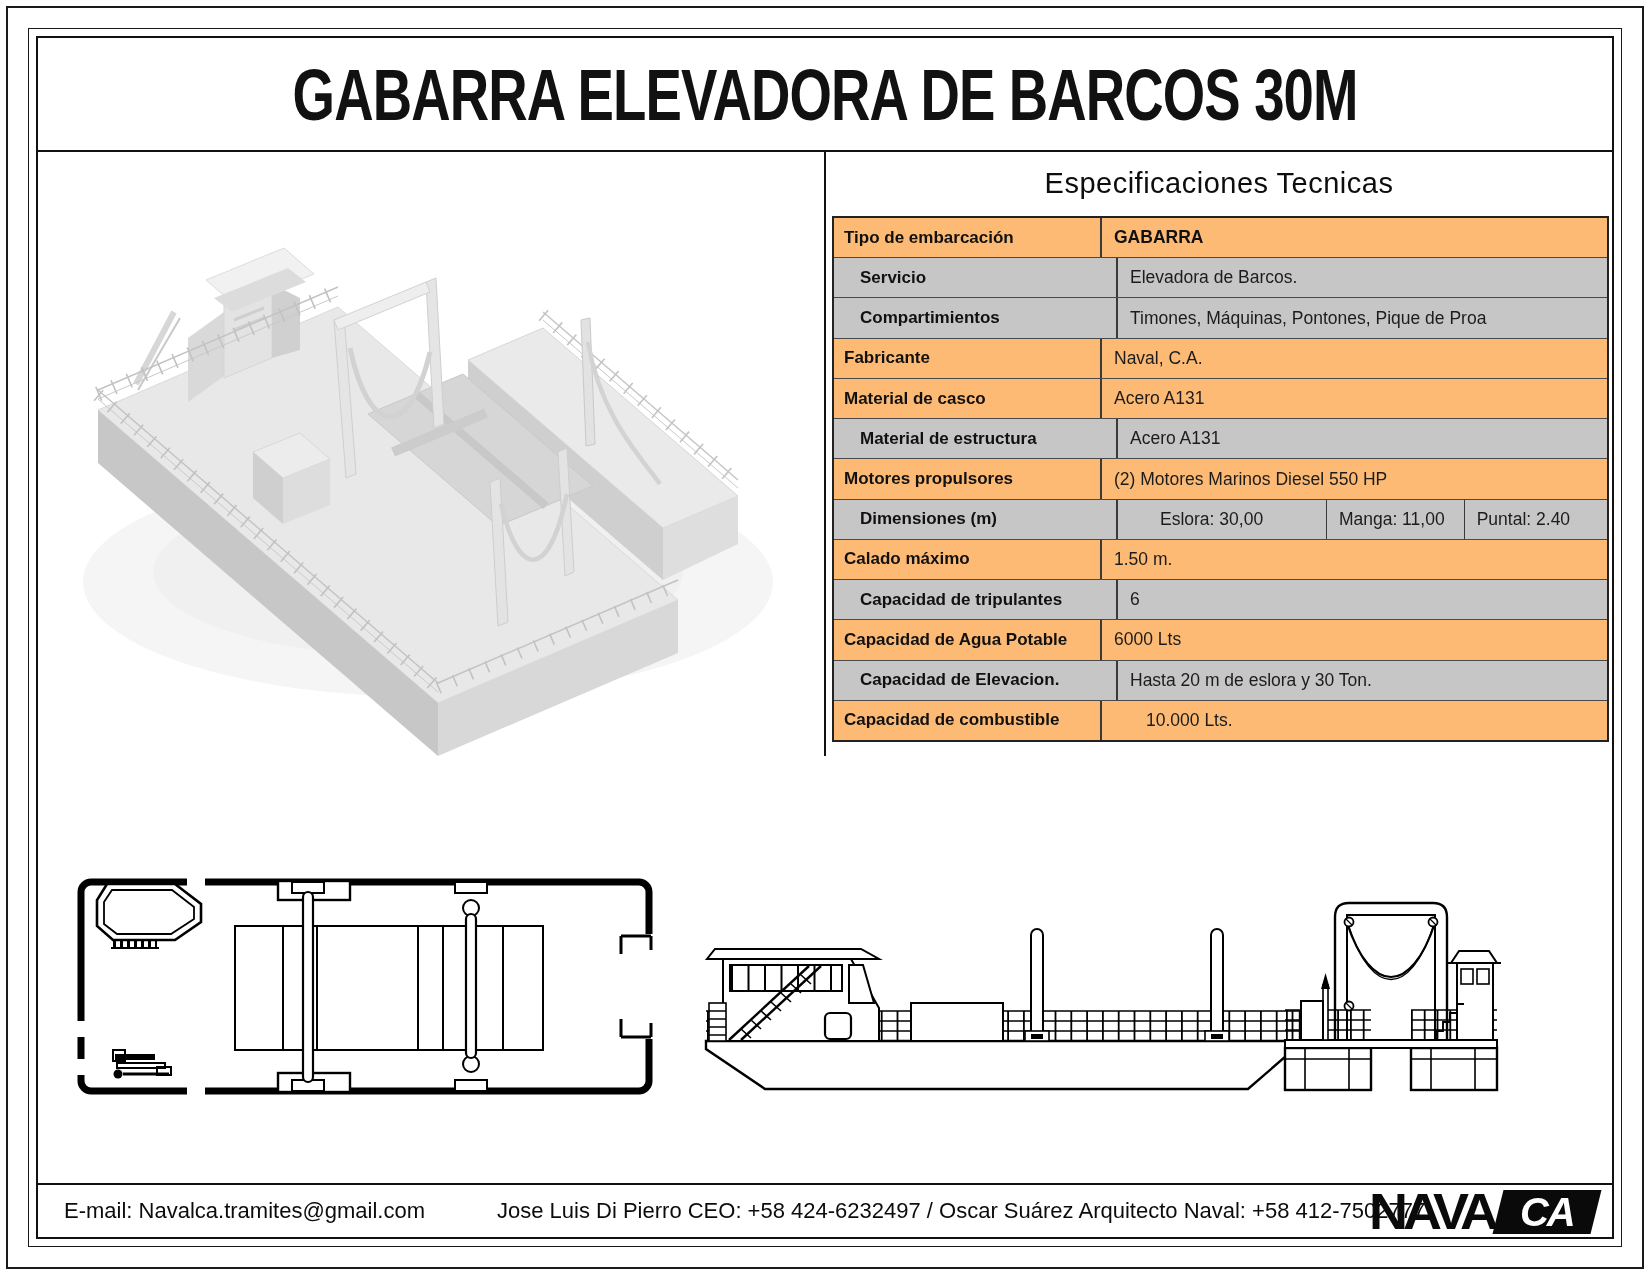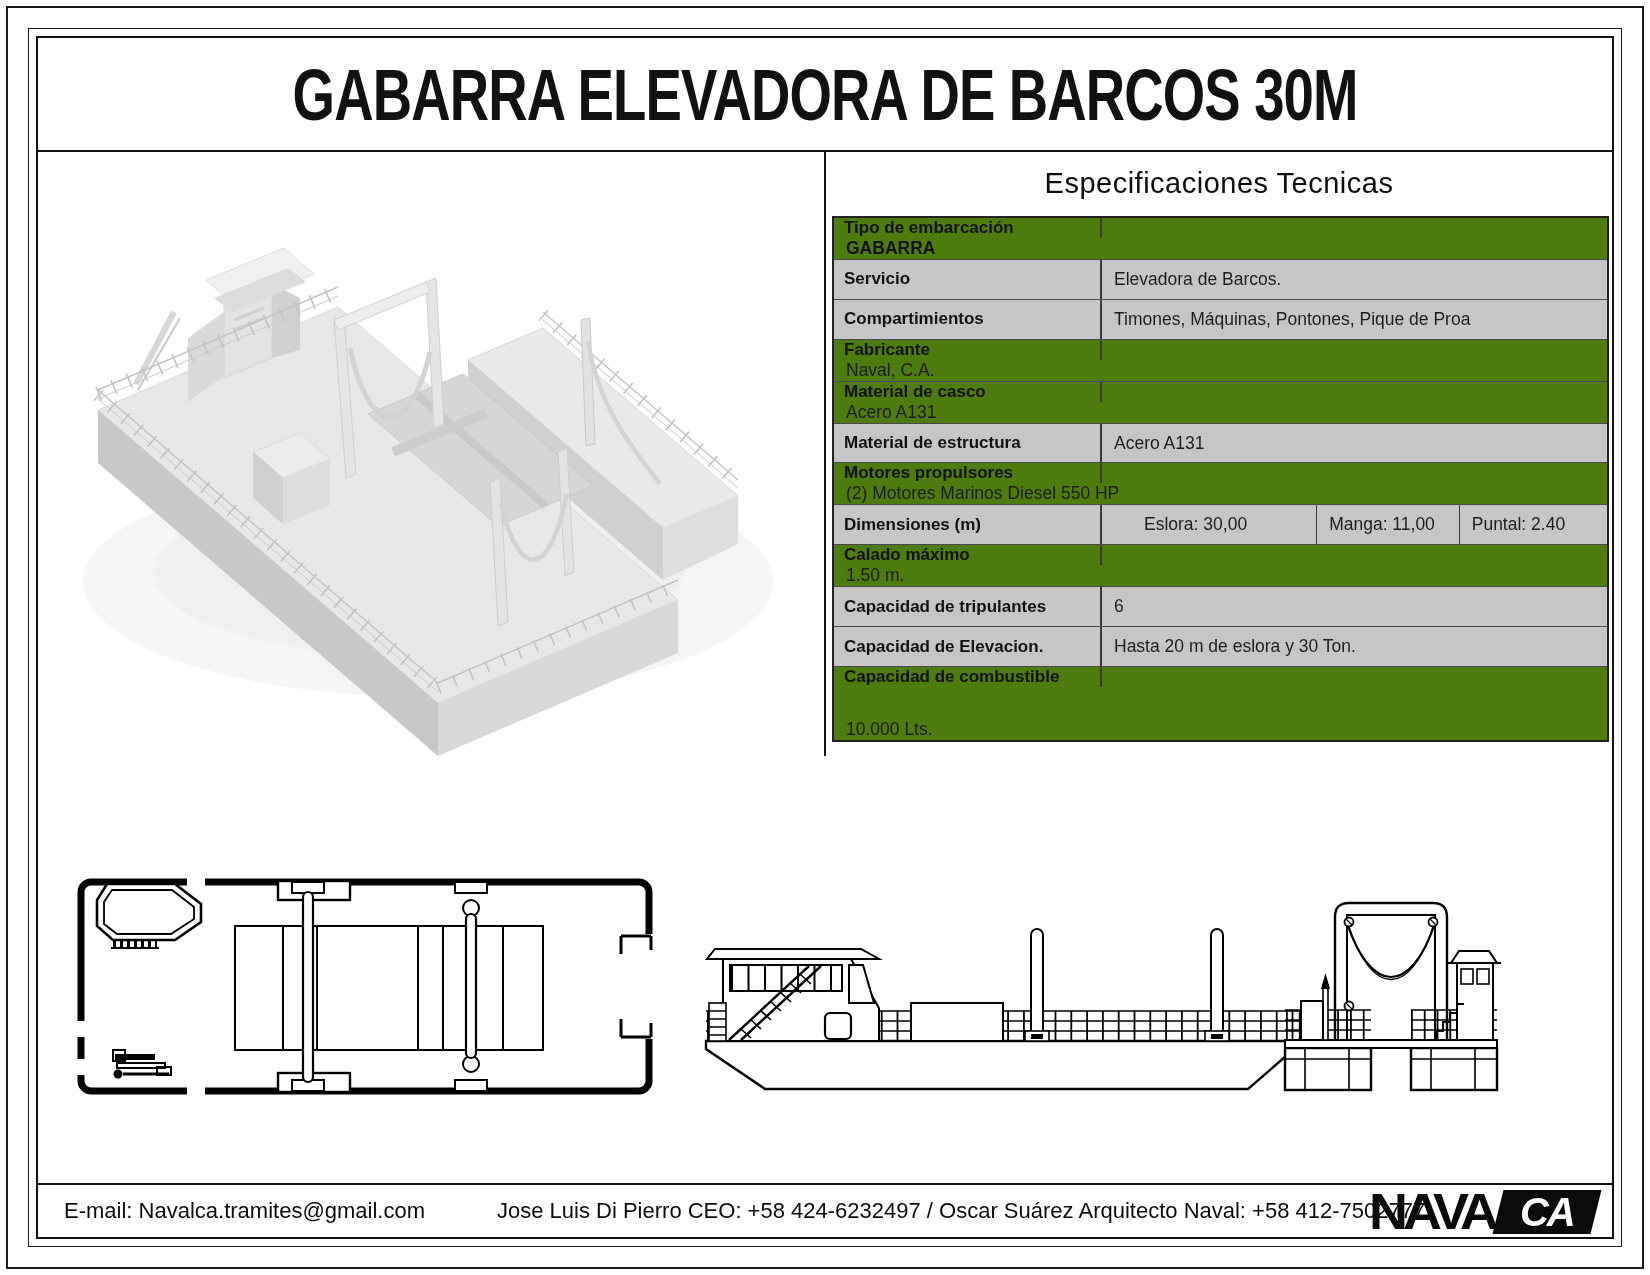--- a/index.html
+++ b/index.html
@@ -16,22 +16,22 @@
 
   
   .mid-left{position:absolute;top:114px;left:0;width:786px;height:604px;border-right:2px solid #111;overflow:hidden;}
   .mid-right{position:absolute;top:114px;left:788px;right:0;height:604px;}
   .spec-title{height:62px;display:flex;align-items:center;justify-content:center;
     font-size:29px;letter-spacing:0.5px;color:#0d0d0d;}
   .spec-table{position:absolute;left:6px;right:3px;top:64px;bottom:14px;border:2px solid #222;
     display:flex;flex-direction:column;background:#fff;}
   .spec-row{flex:1;display:flex;border-bottom:1px solid #4a4a4a;}
   .spec-row:last-child{border-bottom:none;gap:32px;}
-  .spec-row.light{background:#4d7c0f;flex-direction:column;}
-  .spec-row.dark{background:#c6c6c6;}
+  .spec-row.light{background:#fdba74;}
+  .spec-row.dark{background:#c6c6c6;padding-left:16px;}
   .spec-label{width:268px;border-right:2px solid #3a3a3a;display:flex;align-items:center;
     padding-left:10px;font-weight:bold;font-size:17px;box-sizing:border-box;}
   .spec-value{flex:1;display:flex;align-items:center;padding-left:12px;font-size:17.5px;color:#1c1c1c;}
   .spec-row.strong .spec-value{font-weight:bold;color:#111;border-radius:17px;}
   .spec-cells{flex:1;display:flex;}
   .spec-cell{display:flex;align-items:center;padding-left:12px;font-size:17.5px;box-sizing:border-box;color:#1c1c1c;}
   .spec-cell:nth-child(1){width:39%;border-right:1px solid #3a3a3a;margin-left:30px;}
   .spec-cell:nth-child(2){width:30%;border-right:1px solid #3a3a3a;}
   .spec-cell:nth-child(3){width:31%;}
 
@@ -160,20 +160,24 @@
           </div>
         </div>
         <div class="spec-row light">
           <div class="spec-label">Calado máximo</div>
           <div class="spec-value">1.50 m.</div>
         </div>
         <div class="spec-row dark">
           <div class="spec-label">Capacidad de tripulantes</div>
           <div class="spec-value">6</div>
         </div>
+        <div class="spec-row light">
+          <div class="spec-label">Capacidad de Agua Potable</div>
+          <div class="spec-value">6000 Lts</div>
+        </div>
         <div class="spec-row dark">
           <div class="spec-label">Capacidad de Elevacion.</div>
           <div class="spec-value">Hasta 20 m de eslora y 30 Ton.</div>
         </div>
         <div class="spec-row light">
           <div class="spec-label">Capacidad de combustible</div>
           <div class="spec-value">10.000 Lts.</div>
         </div>
       </div>
   </div>

